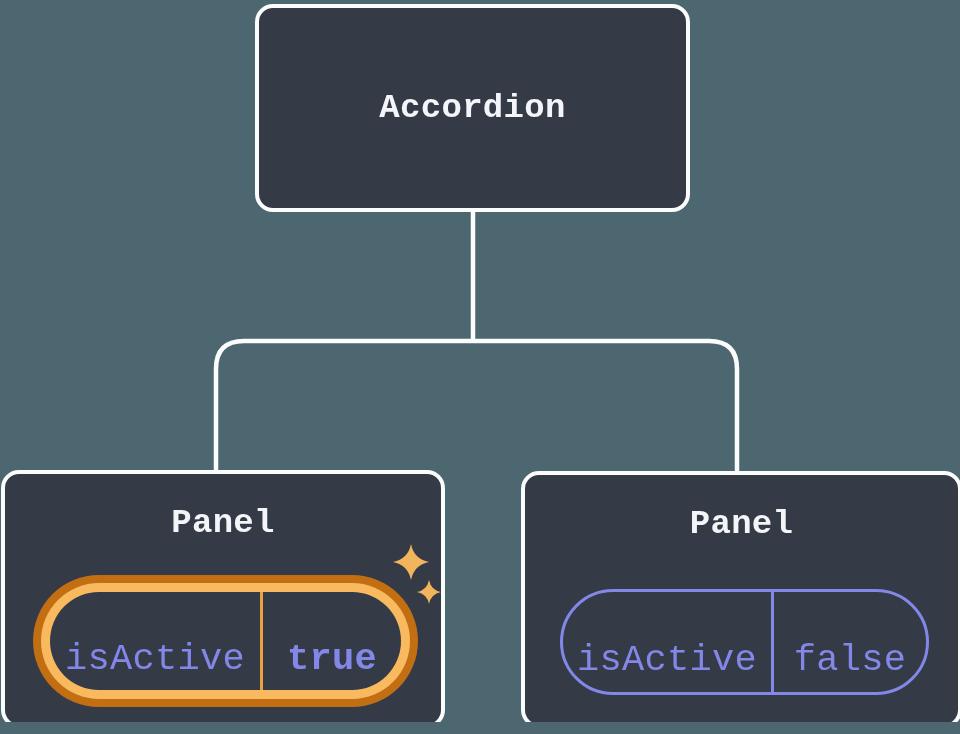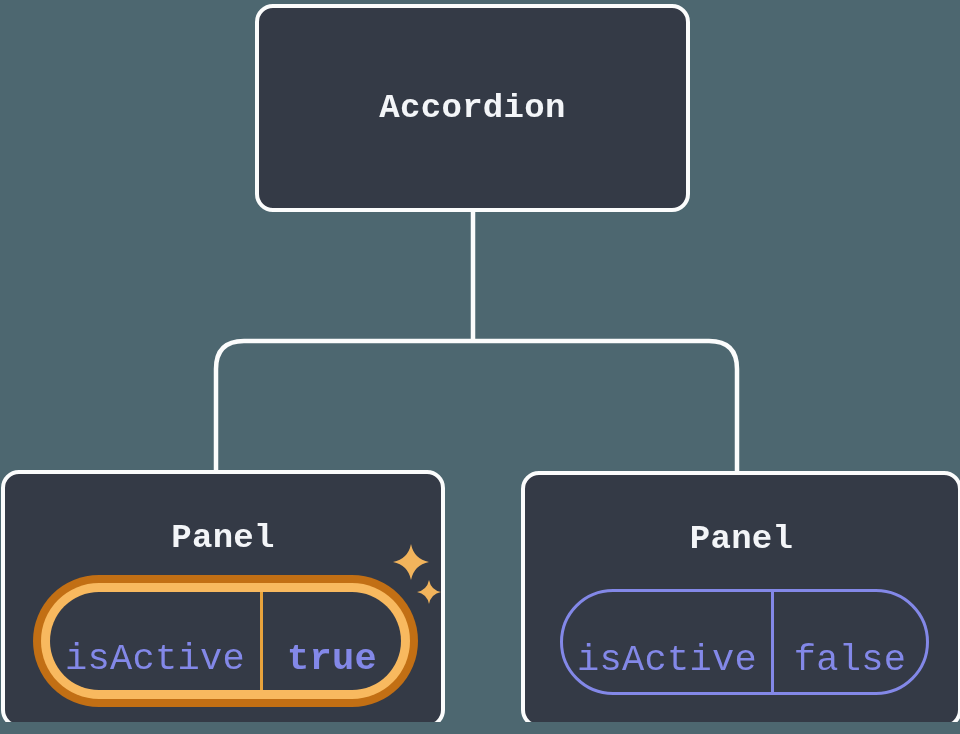--- a/index.html
+++ b/index.html
@@ -28,21 +28,21 @@
   .panel-left  { left: 1px;   top: 470px; width: 444px; height: 258px; }
   .panel-right { left: 521px; top: 471px; width: 441px; height: 257px; }
 
   .node-label, .node-title {
     color: var(--title-text, #F3F5F8);
     font-size: 34px;
     font-weight: 600;
     letter-spacing: 0.3px;
   }
   .node-title {
-    position: absolute; top: 43px; left: 0; right: 0;
+    position: absolute; top: 28px; left: 0; right: 0;
     text-align: center; line-height: 42px;
   }
 
   
   .pill-active {
     position: absolute; left: 28px; top: 101px;
     width: 385px; height: 132px;
     box-sizing: border-box;
     background: var(--ring-outer, #C26F14);
     border-radius: 66px;

